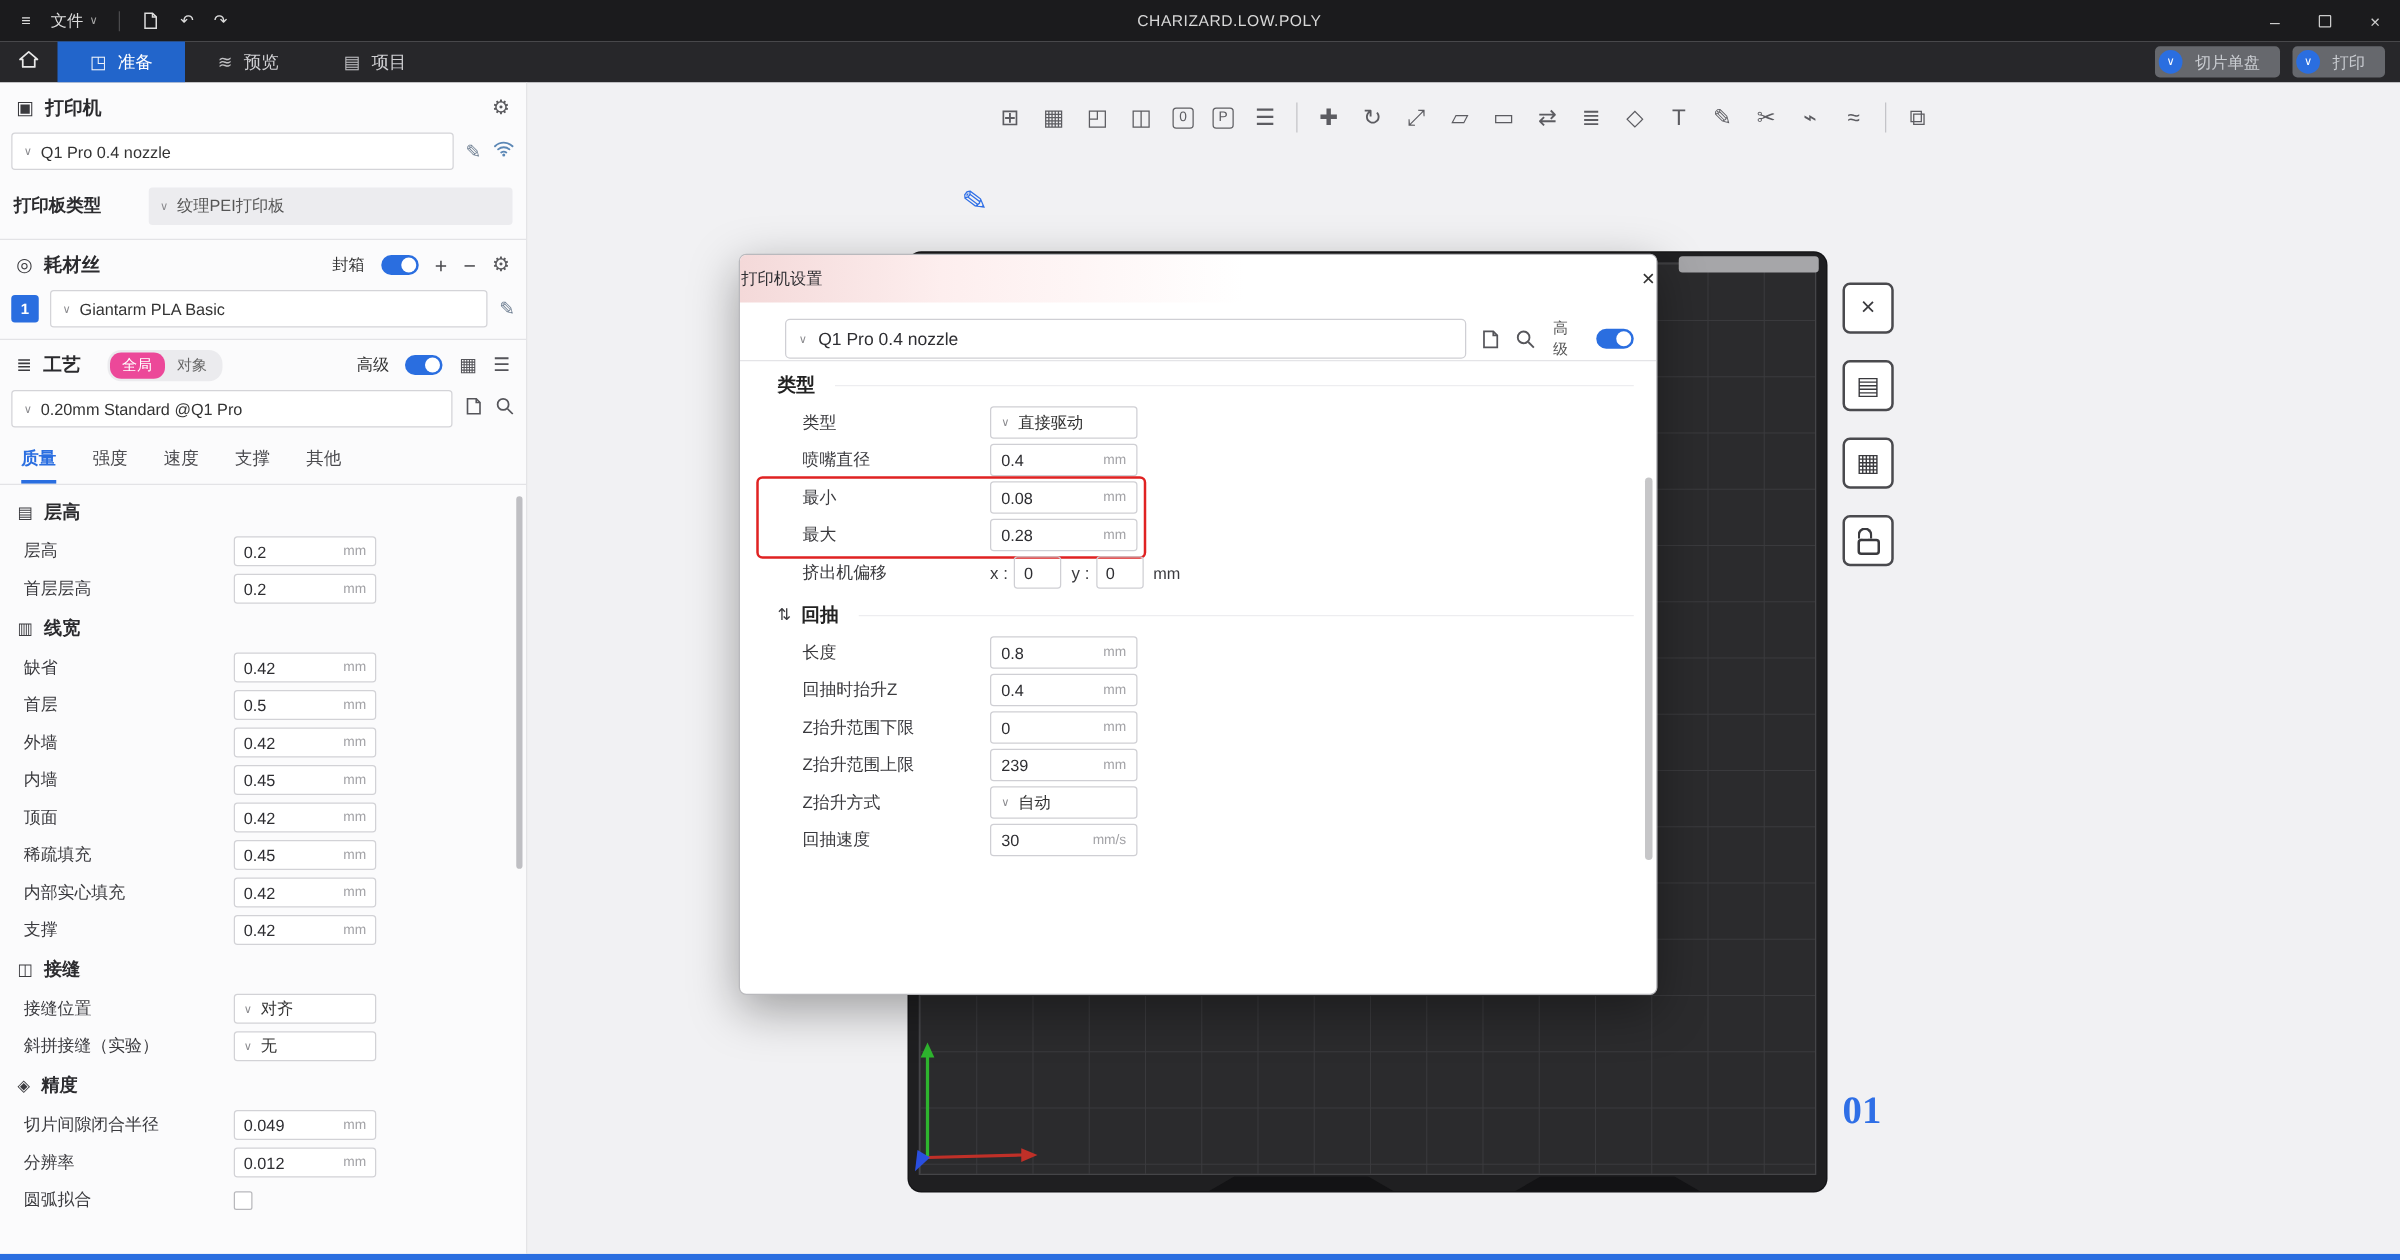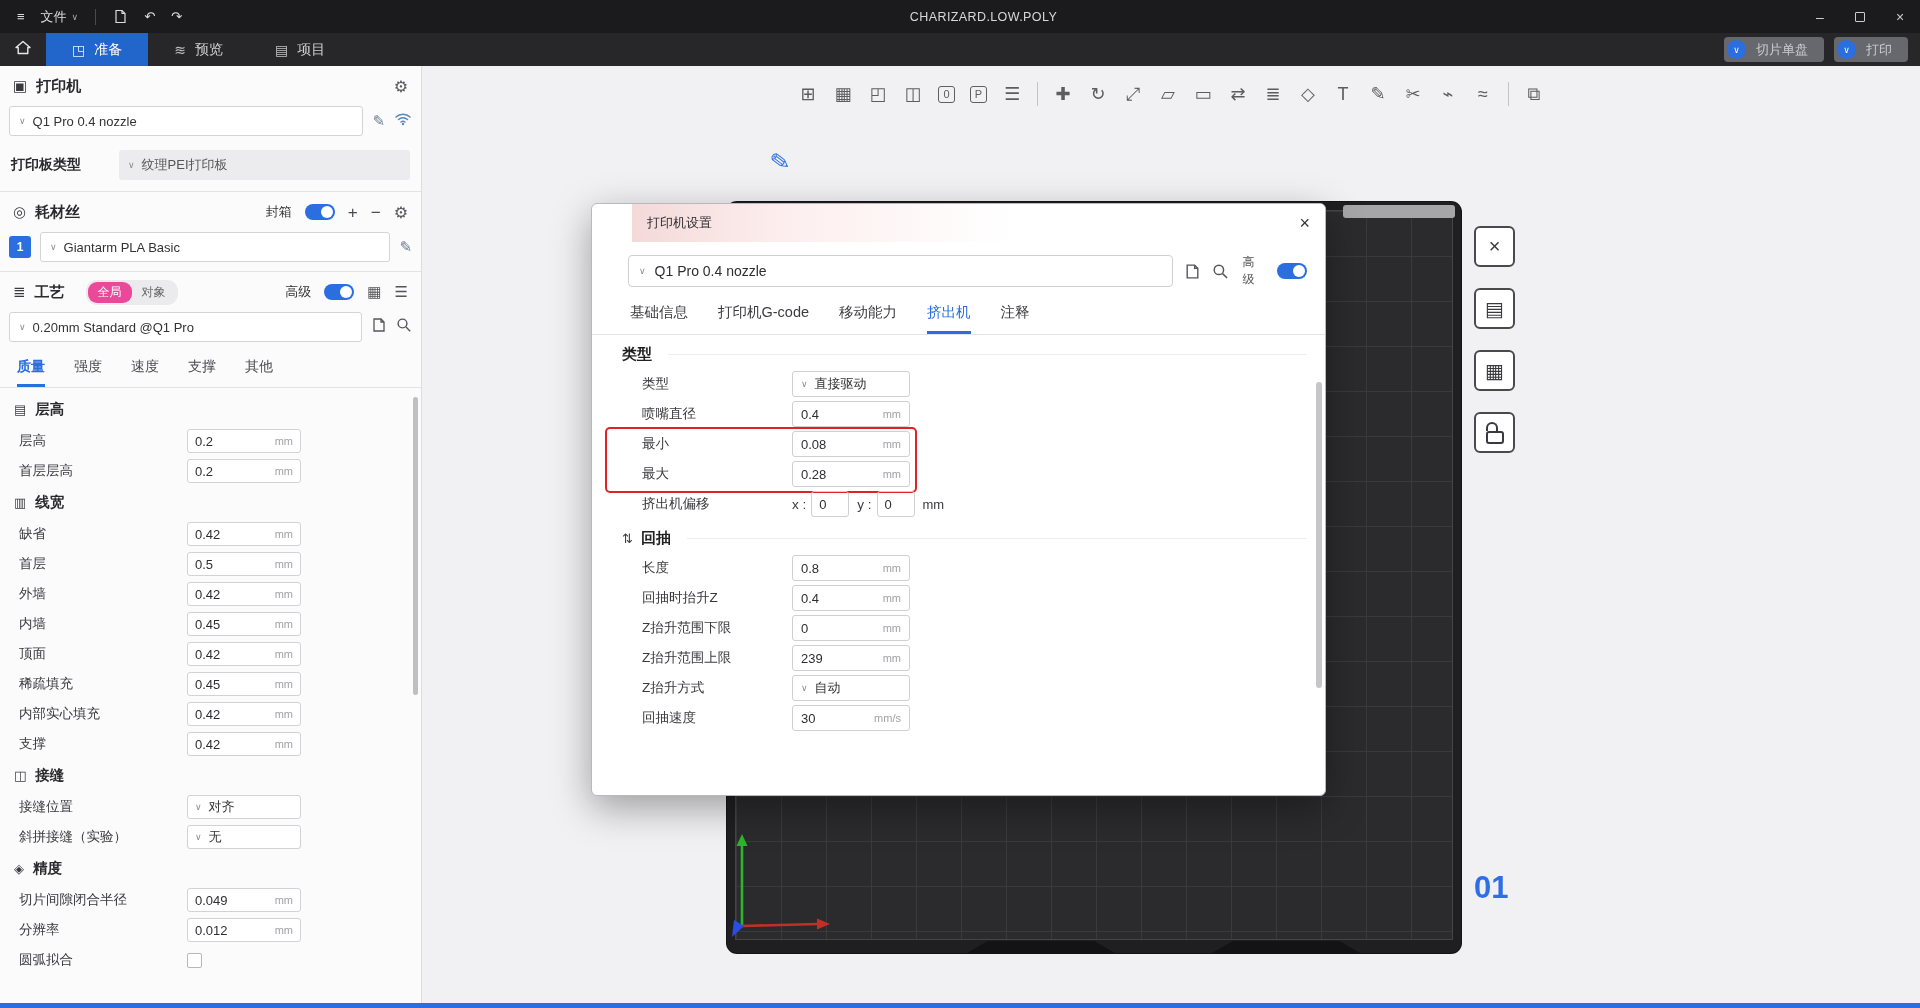--- a/index.html
+++ b/index.html
@@ -84,29 +84,29 @@
   #rename-plate .pg { font-size:24px; line-height:1; display:block; transform:rotate(-8deg); }
   #rename-plate .pu { width:22px; height:3px; background:#2f6fe6; margin:2px auto 0; }
 
   #plate { position:absolute; left:305px; top:136px; width:734px; height:751px; background:#1f1f21; border-radius:10px; box-shadow:0 0 0 1px #141416; }
   .plate-grid { position:absolute; left:8px; right:8px; top:8px; bottom:13px; background:#2b2b2d; border:1px solid #454548; background-image:linear-gradient(#3a3a3d 1px, transparent 1px),linear-gradient(90deg,#3a3a3d 1px, transparent 1px); background-size:45px 45px; }
   .plate-rail { position:absolute; left:616px; top:3px; width:112px; height:13px; background:#a6a6a9; border-radius:3px; }
   .plate-tab { position:absolute; bottom:0; width:148px; height:12px; background:#131315; clip-path:polygon(0 100%,100% 100%,86% 0,14% 0); }
   .pt1 { left:240px; } .pt2 { left:485px; }
 
   #axes { position:absolute; left:308px; top:763px; z-index:3; }
-  #plate-number { position:absolute; left:1052px; top:804px; font-size:31px; font-weight:bold; color:#2f6fe6; }
+  #plate-number { position:absolute; left:1052px; top:804px; font-size:31px; font-weight:bold; color:#2f6fe6;font-family:Liberation Serif, serif; }
   #plate-actions { position:absolute; left:1052px; top:160px; display:flex; flex-direction:column; gap:21px; }
   .plate-btn { width:41px; height:41px; background:#fff; border:2px solid #4a4a4e; border-radius:6px; display:flex; flex-direction:column; align-items:center; justify-content:center; color:#3a3a3e; font-size:20px; }
   .lock-shackle { width:12px; height:9px; border:2.5px solid #3a3a3e; border-bottom:none; border-radius:7px 7px 0 0; }
   .lock-body { width:18px; height:13px; border:2.5px solid #3a3a3e; border-radius:3px; }
 
   
   #printer-dialog { position:absolute; left:591px; top:203px; width:735px; height:593px; background:#fff; border:1px solid #b9b9bd; border-radius:6px; box-shadow:0 12px 38px rgba(0,0,0,.35); z-index:100; display:flex; flex-direction:column; overflow:hidden; }
-  .dlg-header { height:38px; flex:0 0 auto; background:linear-gradient(90deg,#f4d9d9 0%,#fdeeee 22%,#ffffff 55%); display:flex; align-items:center; padding:0 15px;margin-left:40px; }
+  .dlg-header { height:38px; flex:0 0 auto; background:linear-gradient(90deg,#f4d9d9 0%,#fdeeee 22%,#ffffff 55%); display:flex; align-items:center; padding:0 1px; }
   .dlg-title { font-size:13px; color:#2e2e32; }
   .dlg-close { margin-left:auto; font-size:18px; color:#333; line-height:1; }
   .dlg-body { flex:1; position:relative; padding:0 18px; overflow:hidden; }
   .dlg-preset-row { display:flex; align-items:center; gap:11px; margin-top:12px; padding-left:18px; }
   .dlg-combo { width:555px; height:32px; border:1px solid #cfcfd4; border-radius:4px; display:flex; align-items:center; gap:9px; padding:0 10px; font-size:14px; color:#2e2e32; }
   .dlg-icon { display:flex; align-items:center; }
   .adv-label { font-size:12px; color:#555; margin-left:2px; }
   .dlg-tabs { display:flex; gap:30px; margin-top:15px; padding-left:20px; font-size:14.5px; color:#3c3c40; }
   .dtab { padding-bottom:9px; border-bottom:3px solid transparent; }
   .dtab.active { color:#2a6ee0; border-bottom-color:#2a6ee0; }
@@ -508,27 +508,20 @@
         </span>
         <span class="dlg-icon">
           <svg width="17" height="17" viewBox="0 0 16 16">
               <circle cx="6.5" cy="6.5" r="4.4" fill="none" stroke="#55555a" stroke-width="1.4"></circle>
               <line x1="10" y1="10" x2="14.2" y2="14.2" stroke="#55555a" stroke-width="1.4"></line>
             </svg>
         </span>
         <span class="adv-label">高级</span>
         <span class="toggle"></span>
       </div>
-      <div class="dlg-tabs" id="dlg-tabs">
-          <span class="dtab">基础信息</span>
-          <span class="dtab">打印机G-code</span>
-          <span class="dtab">移动能力</span>
-          <span class="dtab active">挤出机</span>
-          <span class="dtab">注释</span>
-        </div>
       <div class="dlg-tabs-divider"></div>
       <div id="dialog-groups">
           <div class="dg">
             <div class="dg-title-row">
               <span class="dg-title">类型</span>
               <span class="dg-line"></span>
             </div>
             <div class="dg-row">
               <span class="dg-label">类型</span>
               <span class="dg-select">

